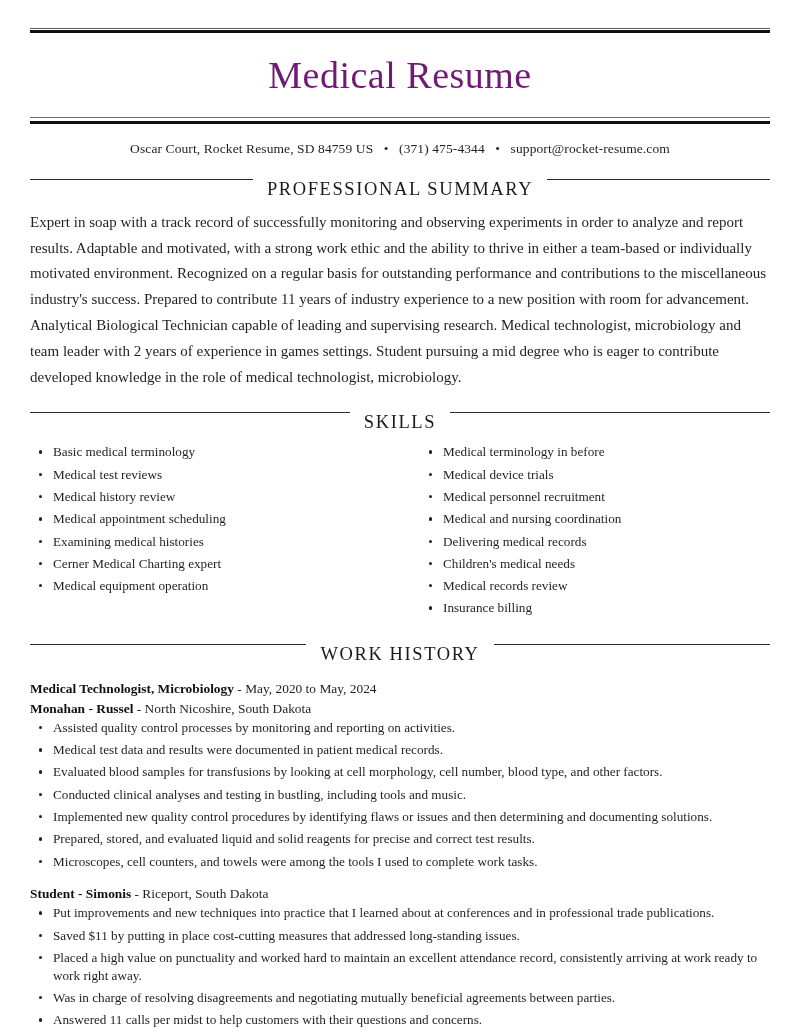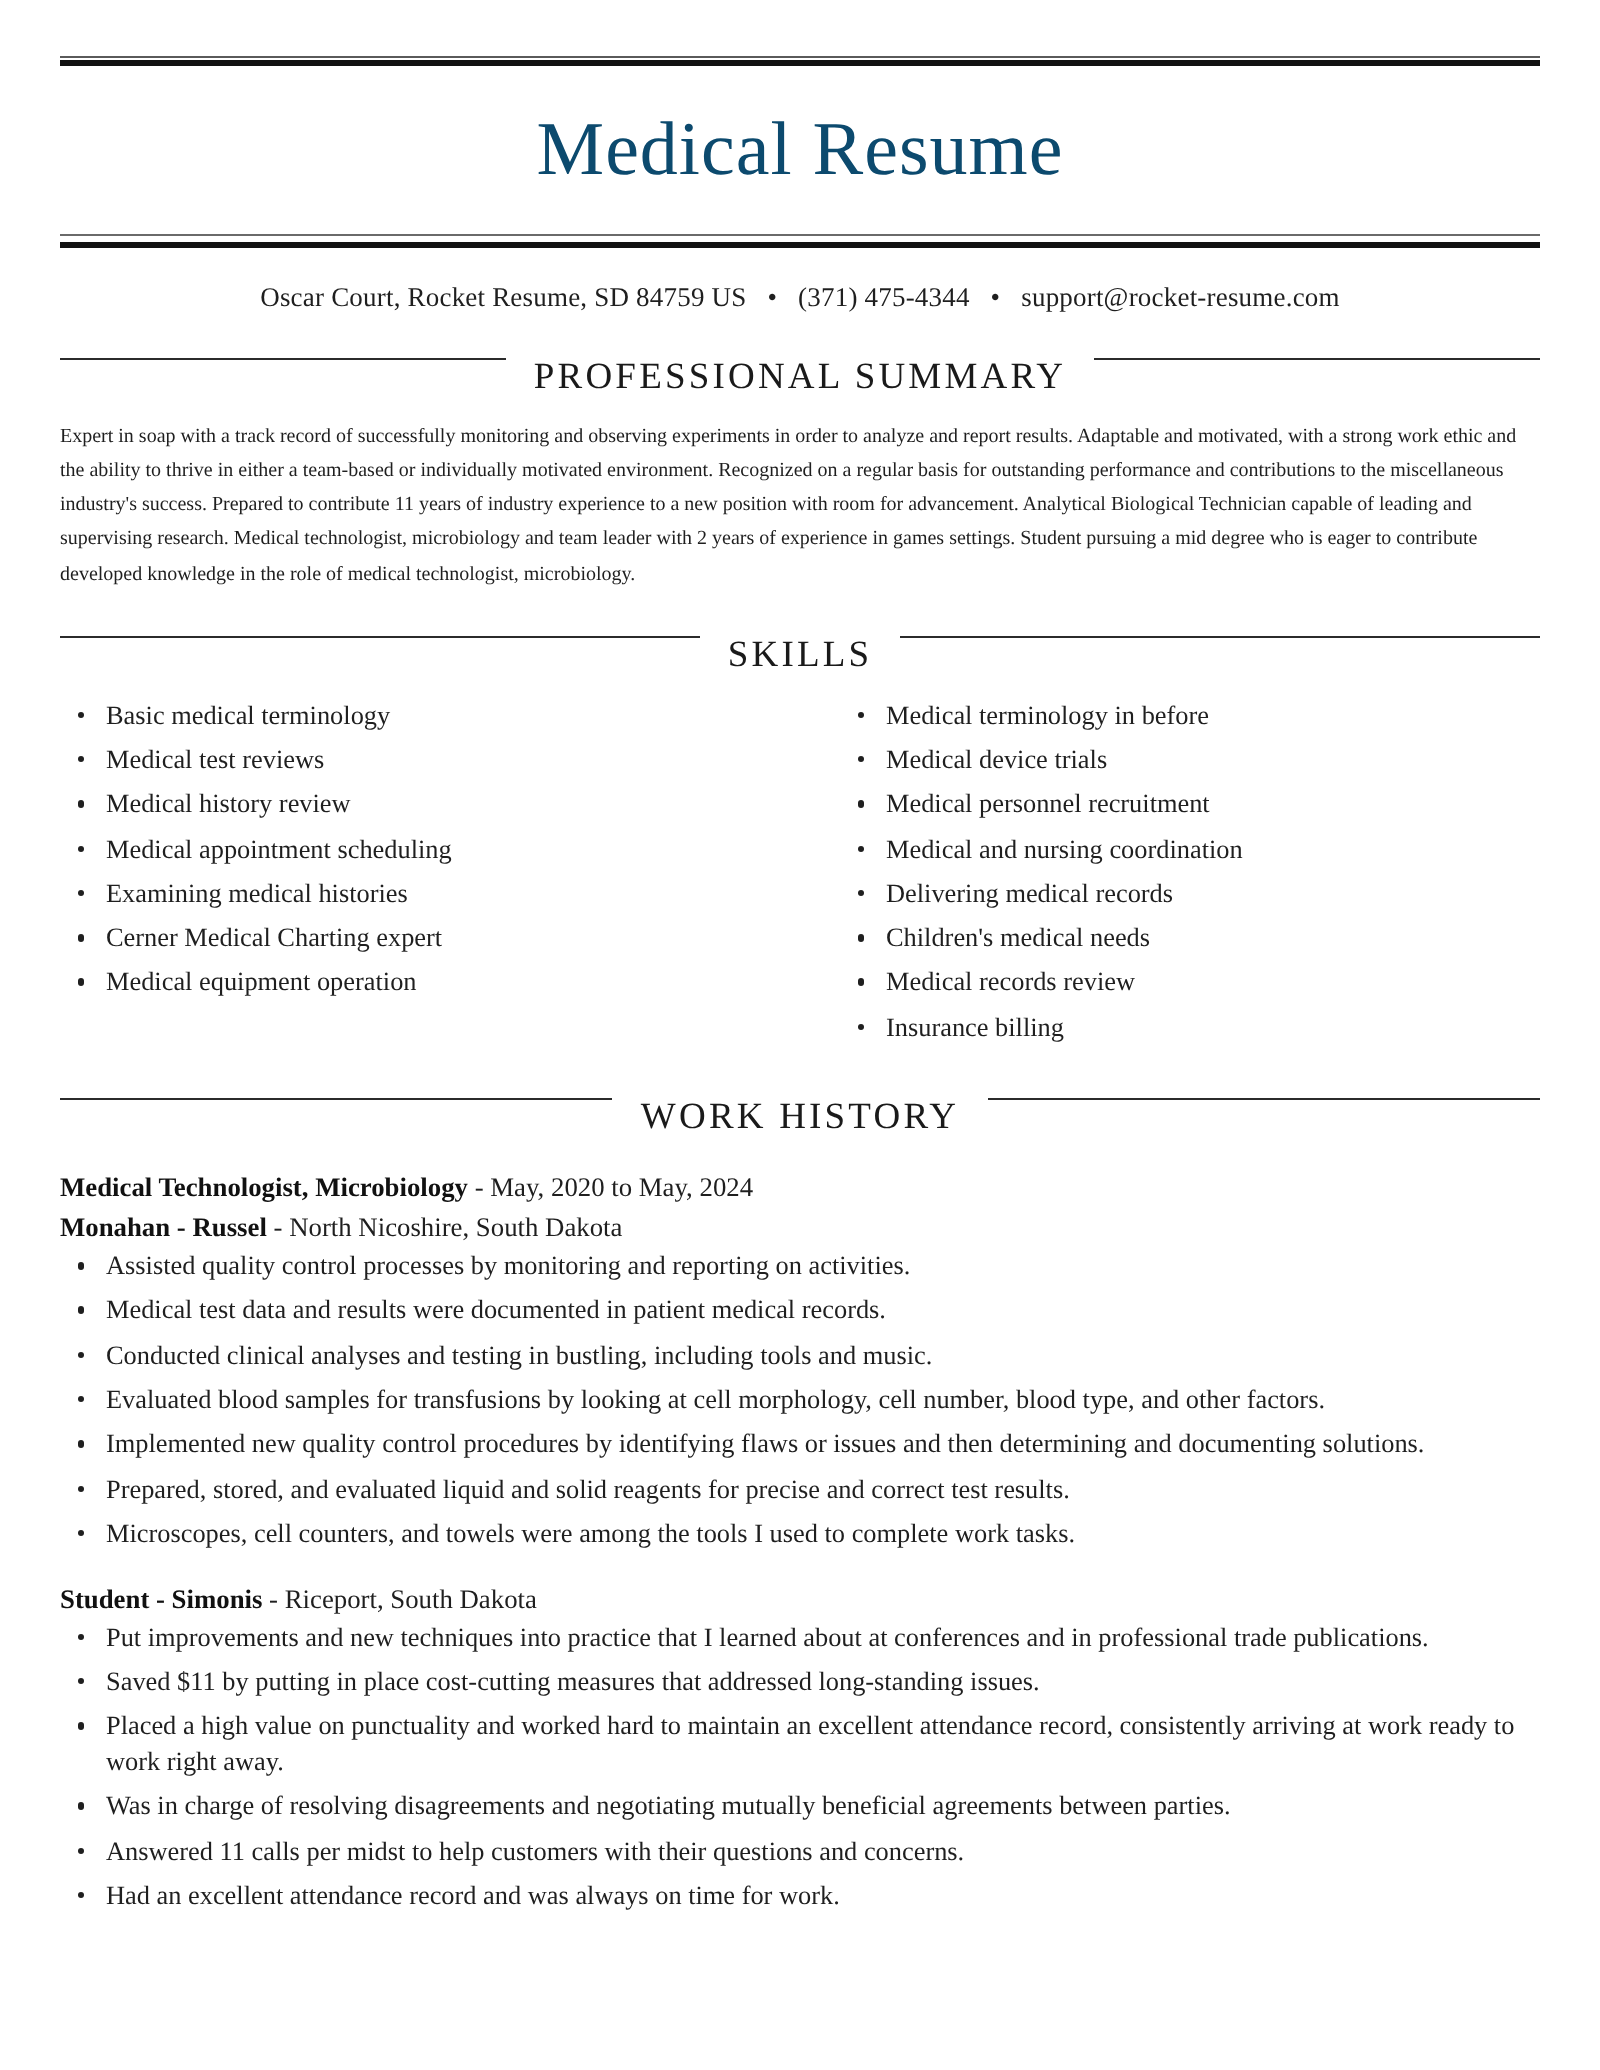--- a/index.html
+++ b/index.html
@@ -31,21 +31,21 @@
     font-size: 0;
     line-height: 0;
   }
   .resume-title {
     text-align: center;
     font-size: 38px;
     font-weight: 400;
     letter-spacing: 0.5px;
     margin: 22px 0 20px 0;
     line-height: 1.1;
-    color: #0c4a6e;
+    color: #701a75;
   }
   .header-rule-bottom-a {
     border-top: 1px solid #6a6a6a;
     height: 0;
     font-size: 0;
     line-height: 0;
   }
   .header-rule-bottom-b {
     margin-top: 3px;
     border-top: 3px solid #111111;
@@ -84,21 +84,21 @@
     flex: 0 0 auto;
     font-size: 18.5px;
     letter-spacing: 1.6px;
     color: #1a1a1a;
     white-space: nowrap;
     font-weight: 400;
   }
 
   
   .summary {
-    font-size: 10px;
+    font-size: 15px;
     line-height: 1.72;
     text-align: left;
     color: #1f1f1f;
     margin: 0;
   }
 
   
   .skills-wrap {
     display: flex;
     gap: 0;
@@ -219,22 +219,22 @@
   <div class="job">
     <div class="job-line">
       <span class="strong">Medical Technologist, Microbiology</span><span class="dash"> - </span><span>May, 2020 to May, 2024</span>
     </div>
     <div class="job-line">
       <span class="strong">Monahan - Russel</span><span class="dash"> - </span><span>North Nicoshire, South Dakota</span>
     </div>
     <ul class="bullets job-bullets">
       <li>Assisted quality control processes by monitoring and reporting on activities.</li>
       <li>Medical test data and results were documented in patient medical records.</li>
+      <li>Evaluated blood samples for transfusions by looking at cell morphology, cell number, blood type, and other factors.</li>
       <li>Conducted clinical analyses and testing in bustling, including tools and music.</li>
-      <li>Evaluated blood samples for transfusions by looking at cell morphology, cell number, blood type, and other factors.</li>
       <li>Implemented new quality control procedures by identifying flaws or issues and then determining and documenting solutions.</li>
       <li>Prepared, stored, and evaluated liquid and solid reagents for precise and correct test results.</li>
       <li>Microscopes, cell counters, and towels were among the tools I used to complete work tasks.</li>
     </ul>
   </div>
 
   <div class="job">
     <div class="job-line">
       <span class="strong">Student - Simonis</span><span class="dash"> - </span><span>Riceport, South Dakota</span>
     </div>

